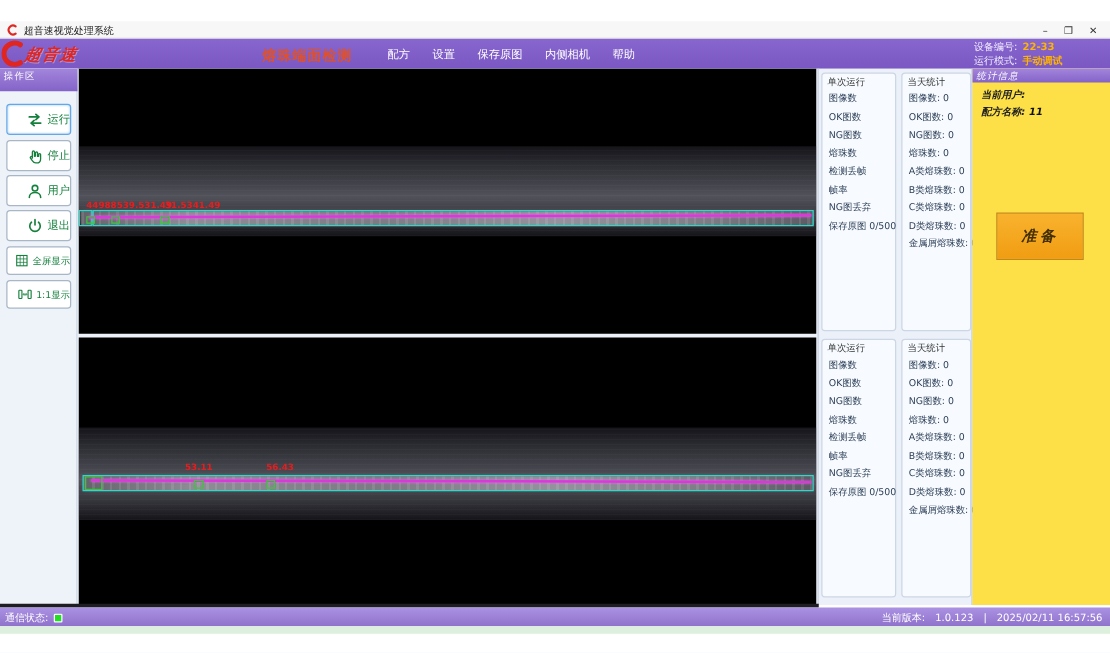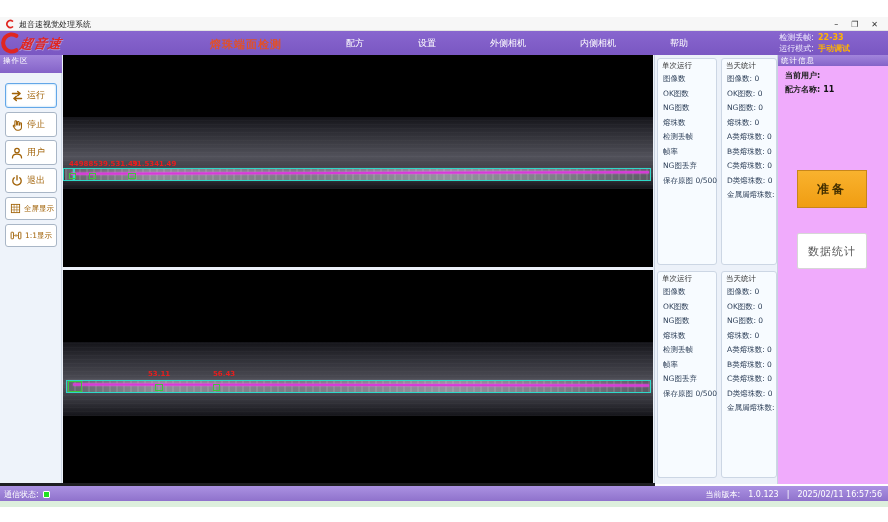--- a/index.html
+++ b/index.html
@@ -19,36 +19,36 @@
   .logo-swoosh { position:absolute; left:1px; top:0px; width:18px; height:24px; }
   .logo-text { position:absolute; left:20px; top:4px; font-size:13px; font-weight:bold;
     font-style:italic; color:#e02620; transform:skewX(-10deg);
     text-shadow:0.5px 0.5px 0 rgba(255,255,255,0.35); letter-spacing:1px; }
   .app-title { position:absolute; left:80px; top:3px; font-size:14px; font-weight:bold;
     color:#ffffff; letter-spacing:1px; white-space:nowrap; }
   .app-subtitle { position:absolute; left:210px; top:6px; font-size:11px; font-weight:bold;
     color:#e0512a; letter-spacing:1px; white-space:nowrap; }
   .menu { position:absolute; left:306px; top:0; height:24px; display:flex; gap:10px;
     align-items:center; }
-  .menu-item { font-size:9px; color:#ffffff; padding:2px 4px; cursor:default; white-space:nowrap;margin-left:36px; }
+  .menu-item { font-size:9px; color:#ffffff; padding:2px 4px; cursor:default; white-space:nowrap; }
   .hdr-right { position:absolute; right:28px; top:1px; }
   .hdr-row { display:flex; justify-content:flex-end; line-height:11px; }
   .hdr-label { font-size:8px; color:#f2ecff; }
   .hdr-value { font-size:8px; color:#ffb400; font-weight:bold; margin-left:4px; min-width:42px; }
   
   .content { position:absolute; left:0; top:55px; width:888px; height:429px; background:#ecf1f9; }
   .pt-bar { background:linear-gradient(180deg,#a285dc,#8463c8); color:#fff; font-size:7.5px;
     line-height:11px; padding-left:3px; letter-spacing:1px; }
   
   .sidebar { position:absolute; left:0; top:0; width:62px; height:429px; background:#eef3fa;
     border-right:1px solid #cfd9e6; }
   .sidebar .pt-bar { width:62px; height:18px; }
   .side-btn { position:absolute; left:5px; width:52px; height:25px; background:#ffffff;
     border:1px solid #a9b6c6; border-radius:3px; display:flex; align-items:center;
-    gap:3px; padding-left:4px; color:#a16207; cursor:default; }
+    gap:3px; padding-left:4px; color:#15803d; cursor:default;justify-content:flex-end; }
   .side-btn .lbl { font-size:9px; white-space:nowrap; }
   .side-btn.small .lbl { font-size:7.5px; }
   .side-btn.selected { border:1px solid #63a7e8; box-shadow:0 0 2px #8cc4f0 inset; }
   .side-btn svg { flex:0 0 auto; }
   
   .viewport { position:absolute; left:63px; width:590px; background:#000; overflow:hidden; }
   #vp1 { top:0; height:212px; }
   #vp2 { top:215px; height:270px; height:215px; }
   .photo-band { position:absolute; left:0; width:590px;
     background:linear-gradient(180deg,#141419 0%,#2c2c33 20%,#46464e 45%,#52525b 55%,#37373e 78%,#141419 100%); }
@@ -64,21 +64,21 @@
     box-shadow:0 0 2px #ff5aff; }
   .green-box { position:absolute; border:1px solid #3ec43e; background:transparent; }
   .vp-ann { position:absolute; color:#e81e1e; font-size:7px; font-weight:bold; white-space:nowrap; }
   
   .groupbox { position:absolute; background:#f7fbff; border:1px solid #ccd6e4; border-radius:3px; }
   .gb-title { position:absolute; left:4px; top:2px; font-size:7.5px; color:#333; white-space:nowrap; }
   .gb-rows { position:absolute; left:5px; top:13px; }
   .gb-row { font-size:7.5px; color:#2c3e57; line-height:14.5px; white-space:nowrap; }
   .vdiv { position:absolute; top:0; width:1px; height:429px; background:#c8d2e0; }
   
-  .right-panel { position:absolute; left:778px; top:0; width:110px; height:429px; background:#f0abfc; }
+  .right-panel { position:absolute; left:778px; top:0; width:110px; height:429px; background:#fde047;font-style:italic; }
   .right-panel .pt-bar { width:110px; height:11px; }
   .info-row { position:absolute; left:7px; font-size:8px; color:#222; font-weight:bold; white-space:nowrap; }
   .info-val { font-weight:bold; color:#111; margin-left:3px; }
   .btn-prepare { position:absolute; left:19px; top:115px; width:70px; height:38px;
     background:linear-gradient(180deg,#f9b22e,#f09d12); border:1px solid #c8861a;
     font-size:12px; color:#443000; letter-spacing:3px; display:flex; align-items:center;
     justify-content:center; cursor:default; font-weight:bold;}
   .btn-data { position:absolute; left:19px; top:178px; width:70px; height:36px;
     background:#ffffff; border:1px solid #d6d6d6; border-radius:2px; font-size:11px;
     color:#555; letter-spacing:1px; display:flex; align-items:center; justify-content:center;
@@ -109,27 +109,27 @@
 
 <div class="header">
   <svg class="logo-swoosh" viewBox="0 0 20 24">
     <path d="M17 4 A9.5 9.5 0 1 0 17 20" fill="none" stroke="#e02620" stroke-width="4.5" stroke-linecap="round"></path>
   </svg>
   <span class="logo-text">超音速</span>
   <span class="app-subtitle">熔珠端面检测</span>
   <div class="menu">
     <span class="menu-item">配方</span>
     <span class="menu-item">设置</span>
-    <span class="menu-item">外侧相机</span>
+    <span class="menu-item">保存原图</span>
     <span class="menu-item">内侧相机</span>
     <span class="menu-item">帮助</span>
   </div>
   <div class="hdr-right">
     <div class="hdr-row">
-      <span class="hdr-label">检测丢帧:</span>
+      <span class="hdr-label">设备编号:</span>
       <span class="hdr-value">22-33</span>
     </div>
     <div class="hdr-row">
       <span class="hdr-label">运行模式:</span>
       <span class="hdr-value">手动调试</span>
     </div>
   </div>
 </div>
 
 <div class="content">
@@ -272,21 +272,20 @@
 
   <div class="right-panel">
     <div class="pt-bar">统计信息</div>
     <div class="info-row" style="top:15px;">
       <span>当前用户:</span><span class="info-val"></span>
     </div>
     <div class="info-row" style="top:29px;">
       <span>配方名称:</span><span class="info-val">11</span>
     </div>
     <div class="btn-prepare">准备</div>
-    <div class="btn-data">数据统计</div>
   </div>
 
   <div class="content-bottom-line"></div>
 </div>
 
 <div class="statusbar">
   <div class="sb-left">
     <span>通信状态:</span>
     <span class="sb-dot"></span>
   </div>

